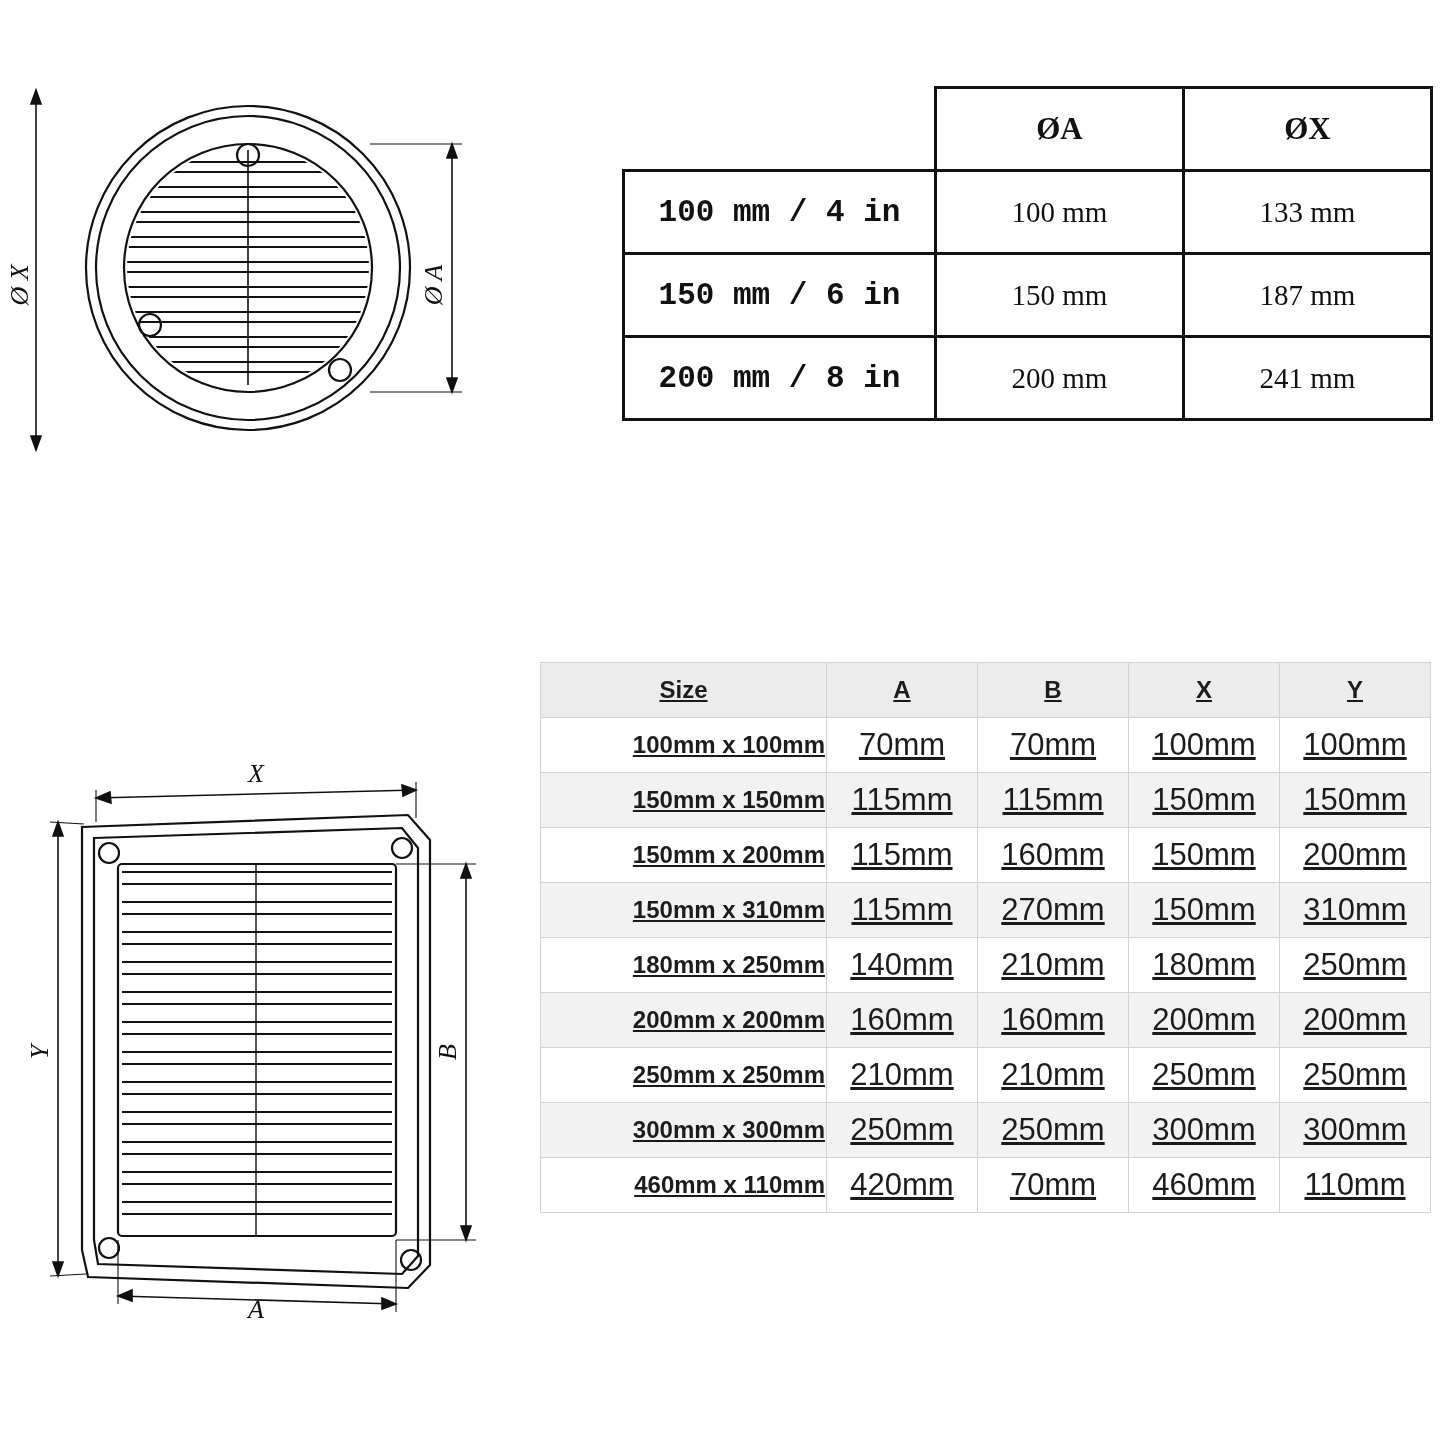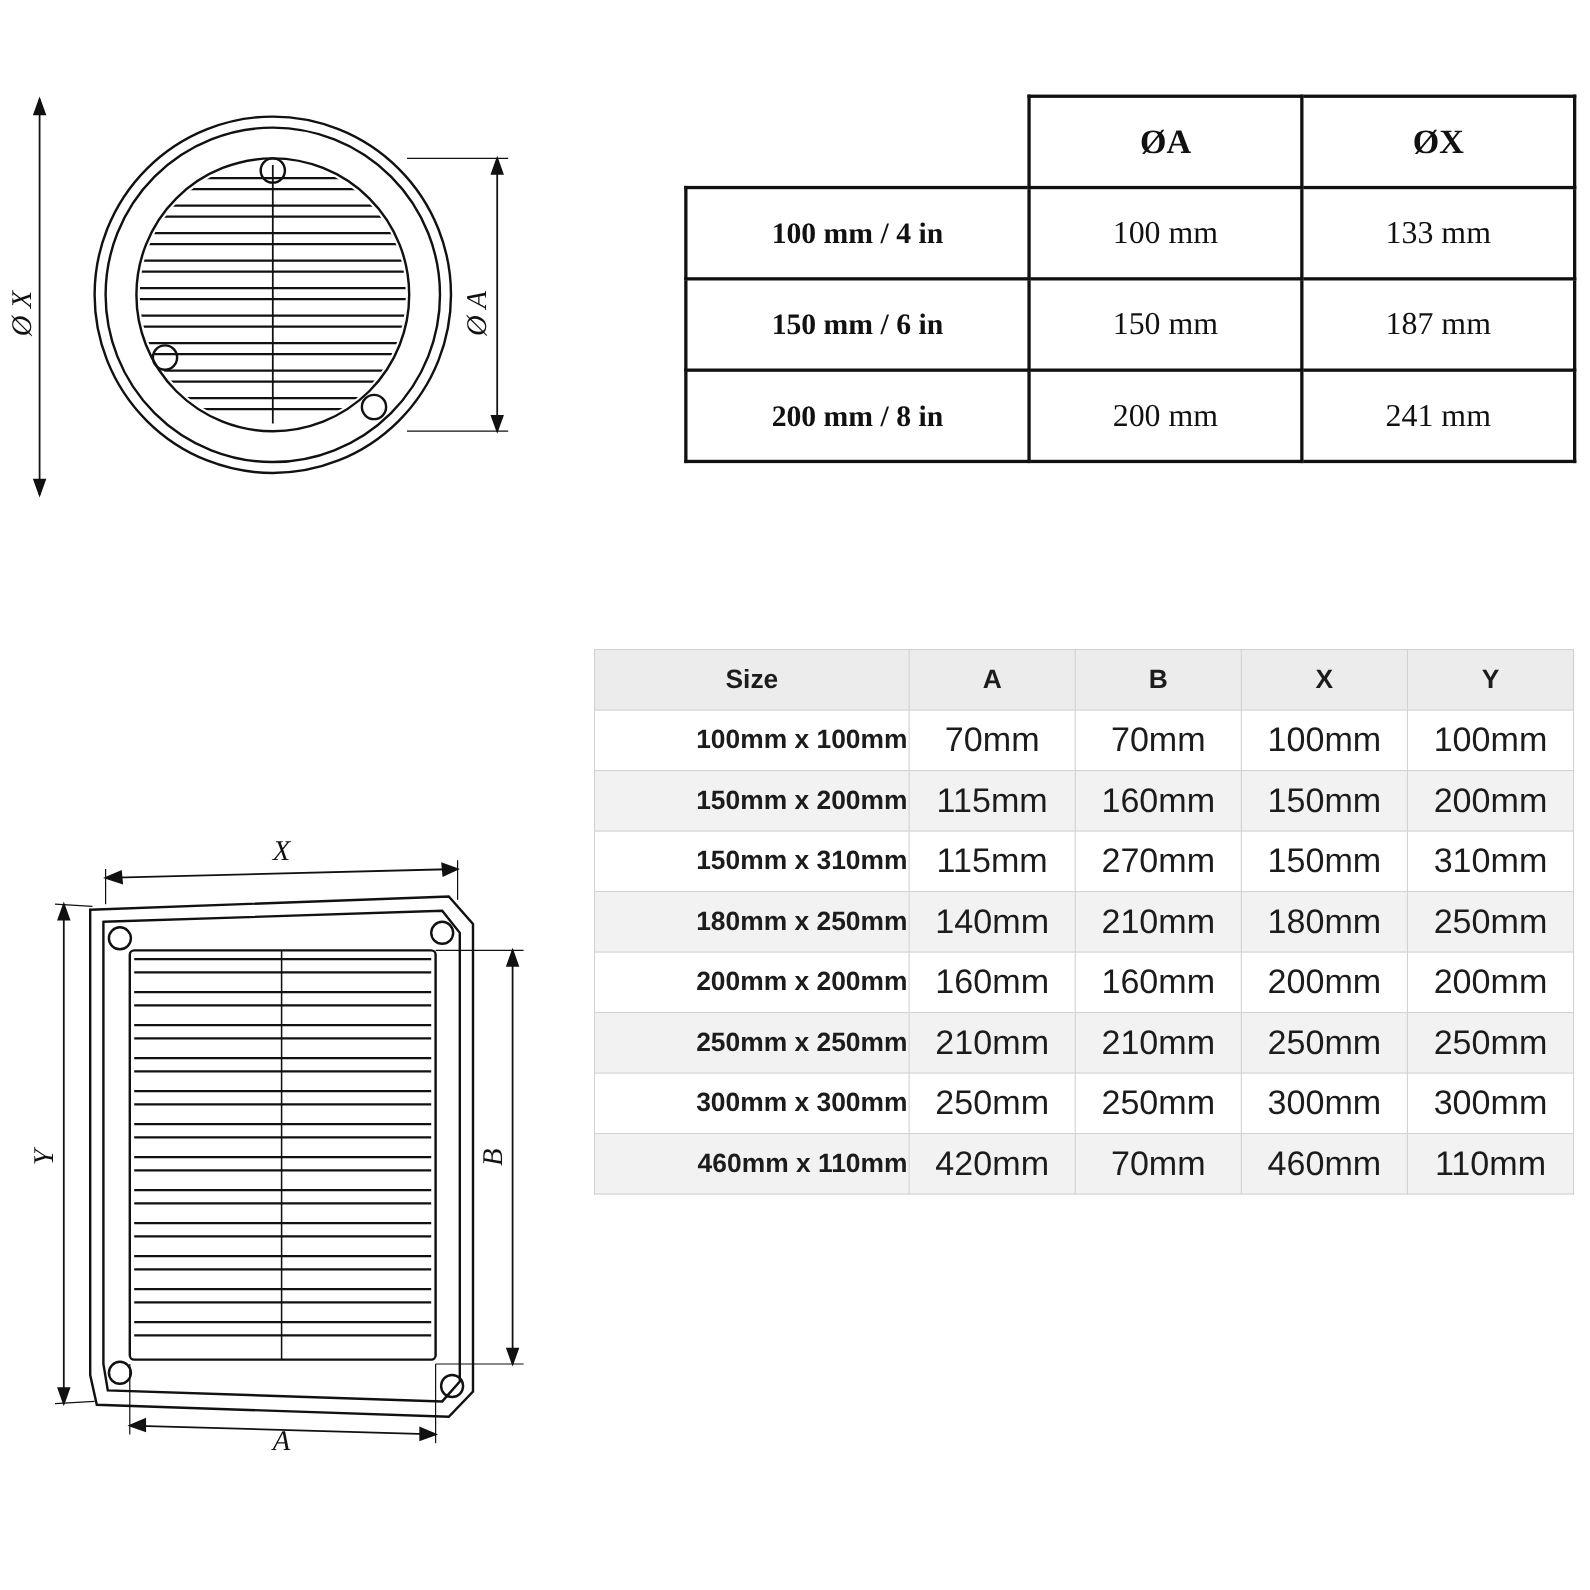--- a/index.html
+++ b/index.html
@@ -62,33 +62,35 @@
   }
   #table-circular .corner-blank {
     border: none;
   }
   #table-circular .hdr {
     font-weight: bold;
     font-size: 31px;
   }
   #table-circular .rowlabel {
     font-weight: bold;
-    font-size: 27px;
+    font-size: 31px;
+    font-family: Liberation Mono, monospace;
   }
   #table-circular col.c0 { width: 312px; }
   #table-circular col.c1 { width: 248px; }
   #table-circular col.c2 { width: 248px; }
 
   
   #table-rect {
     position: absolute;
     left: 540px;
-    top: 590px;
+    top: 662px;
     width: 890px;
     font-family: "Liberation Sans", sans-serif;
+    text-decoration: underline;
   }
   #table-rect col.s0 { width: 286px; }
   #table-rect col.s1 { width: 151px; }
   #table-rect col.s2 { width: 151px; }
   #table-rect col.s3 { width: 151px; }
   #table-rect col.s4 { width: 151px; }
 
   #table-rect th, #table-rect td {
     border: 1px solid #d2d2d2;
     height: 52px;
@@ -319,20 +321,27 @@
     </thead>
     <tbody>
       <tr>
         <td class="size-cell">100mm x 100mm</td>
         <td>70mm</td>
         <td>70mm</td>
         <td>100mm</td>
         <td>100mm</td>
       </tr>
       <tr>
+        <td class="size-cell">150mm x 150mm</td>
+        <td>115mm</td>
+        <td>115mm</td>
+        <td>150mm</td>
+        <td>150mm</td>
+      </tr>
+      <tr>
         <td class="size-cell">150mm x 200mm</td>
         <td>115mm</td>
         <td>160mm</td>
         <td>150mm</td>
         <td>200mm</td>
       </tr>
       <tr>
         <td class="size-cell">150mm x 310mm</td>
         <td>115mm</td>
         <td>270mm</td>

